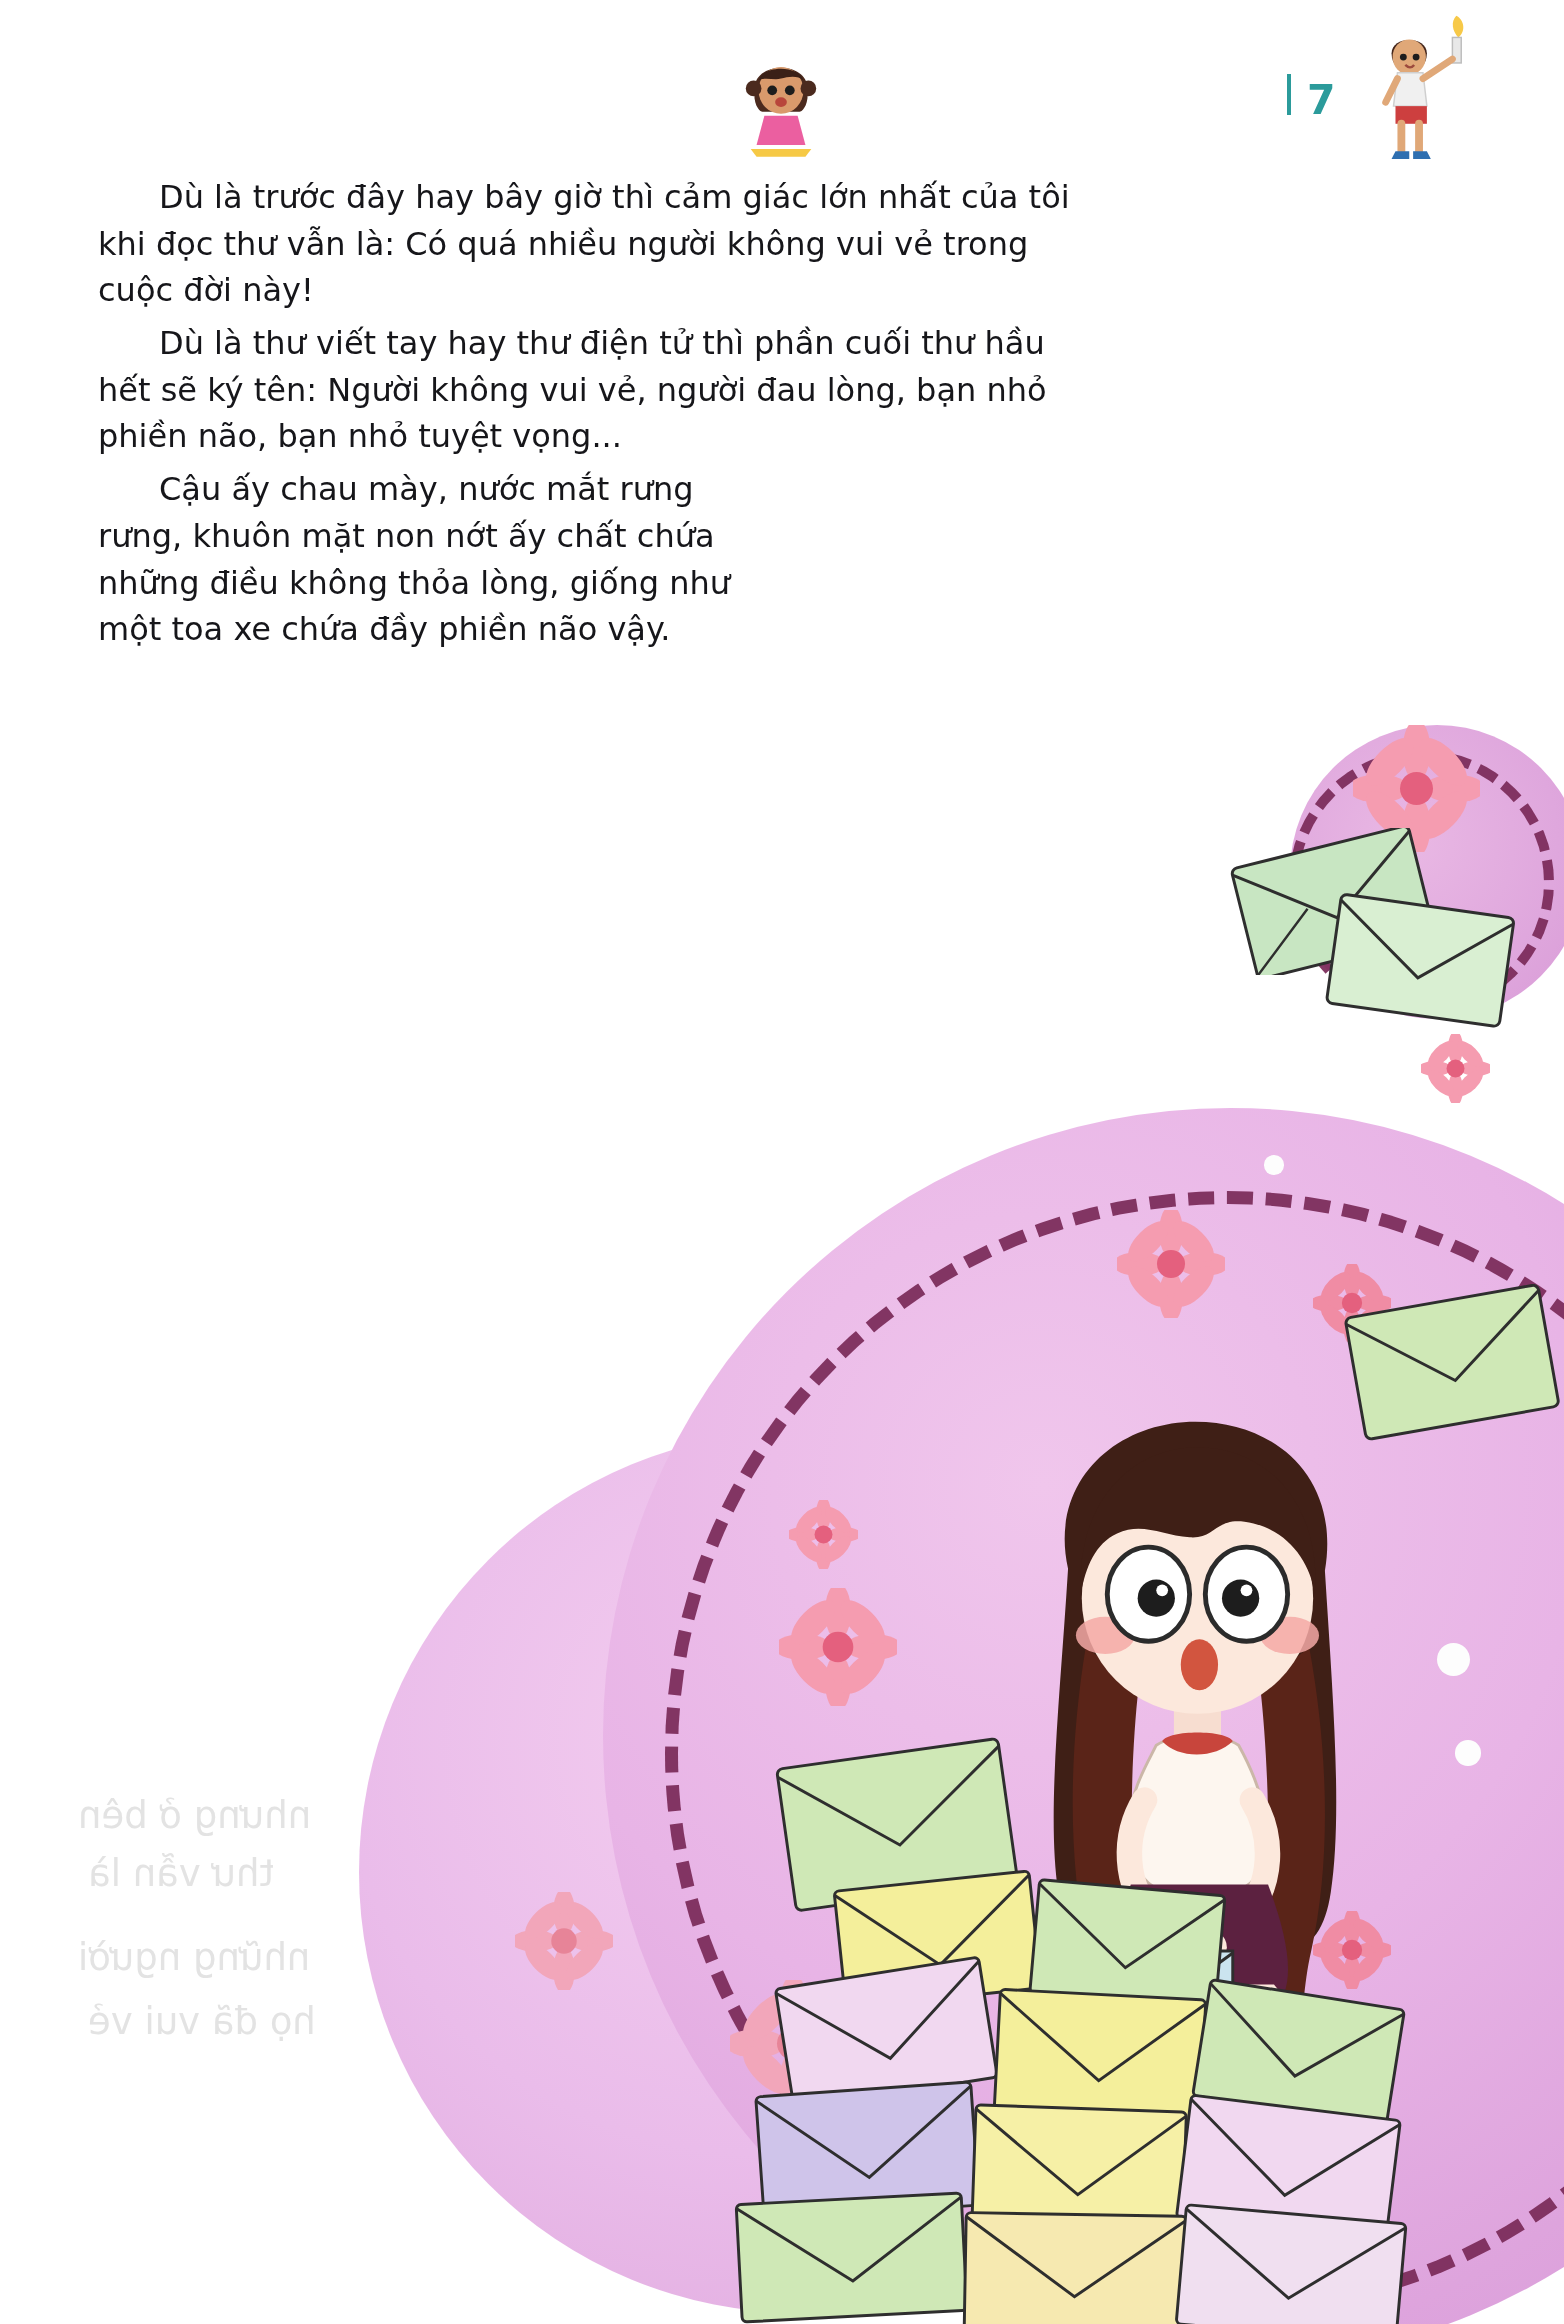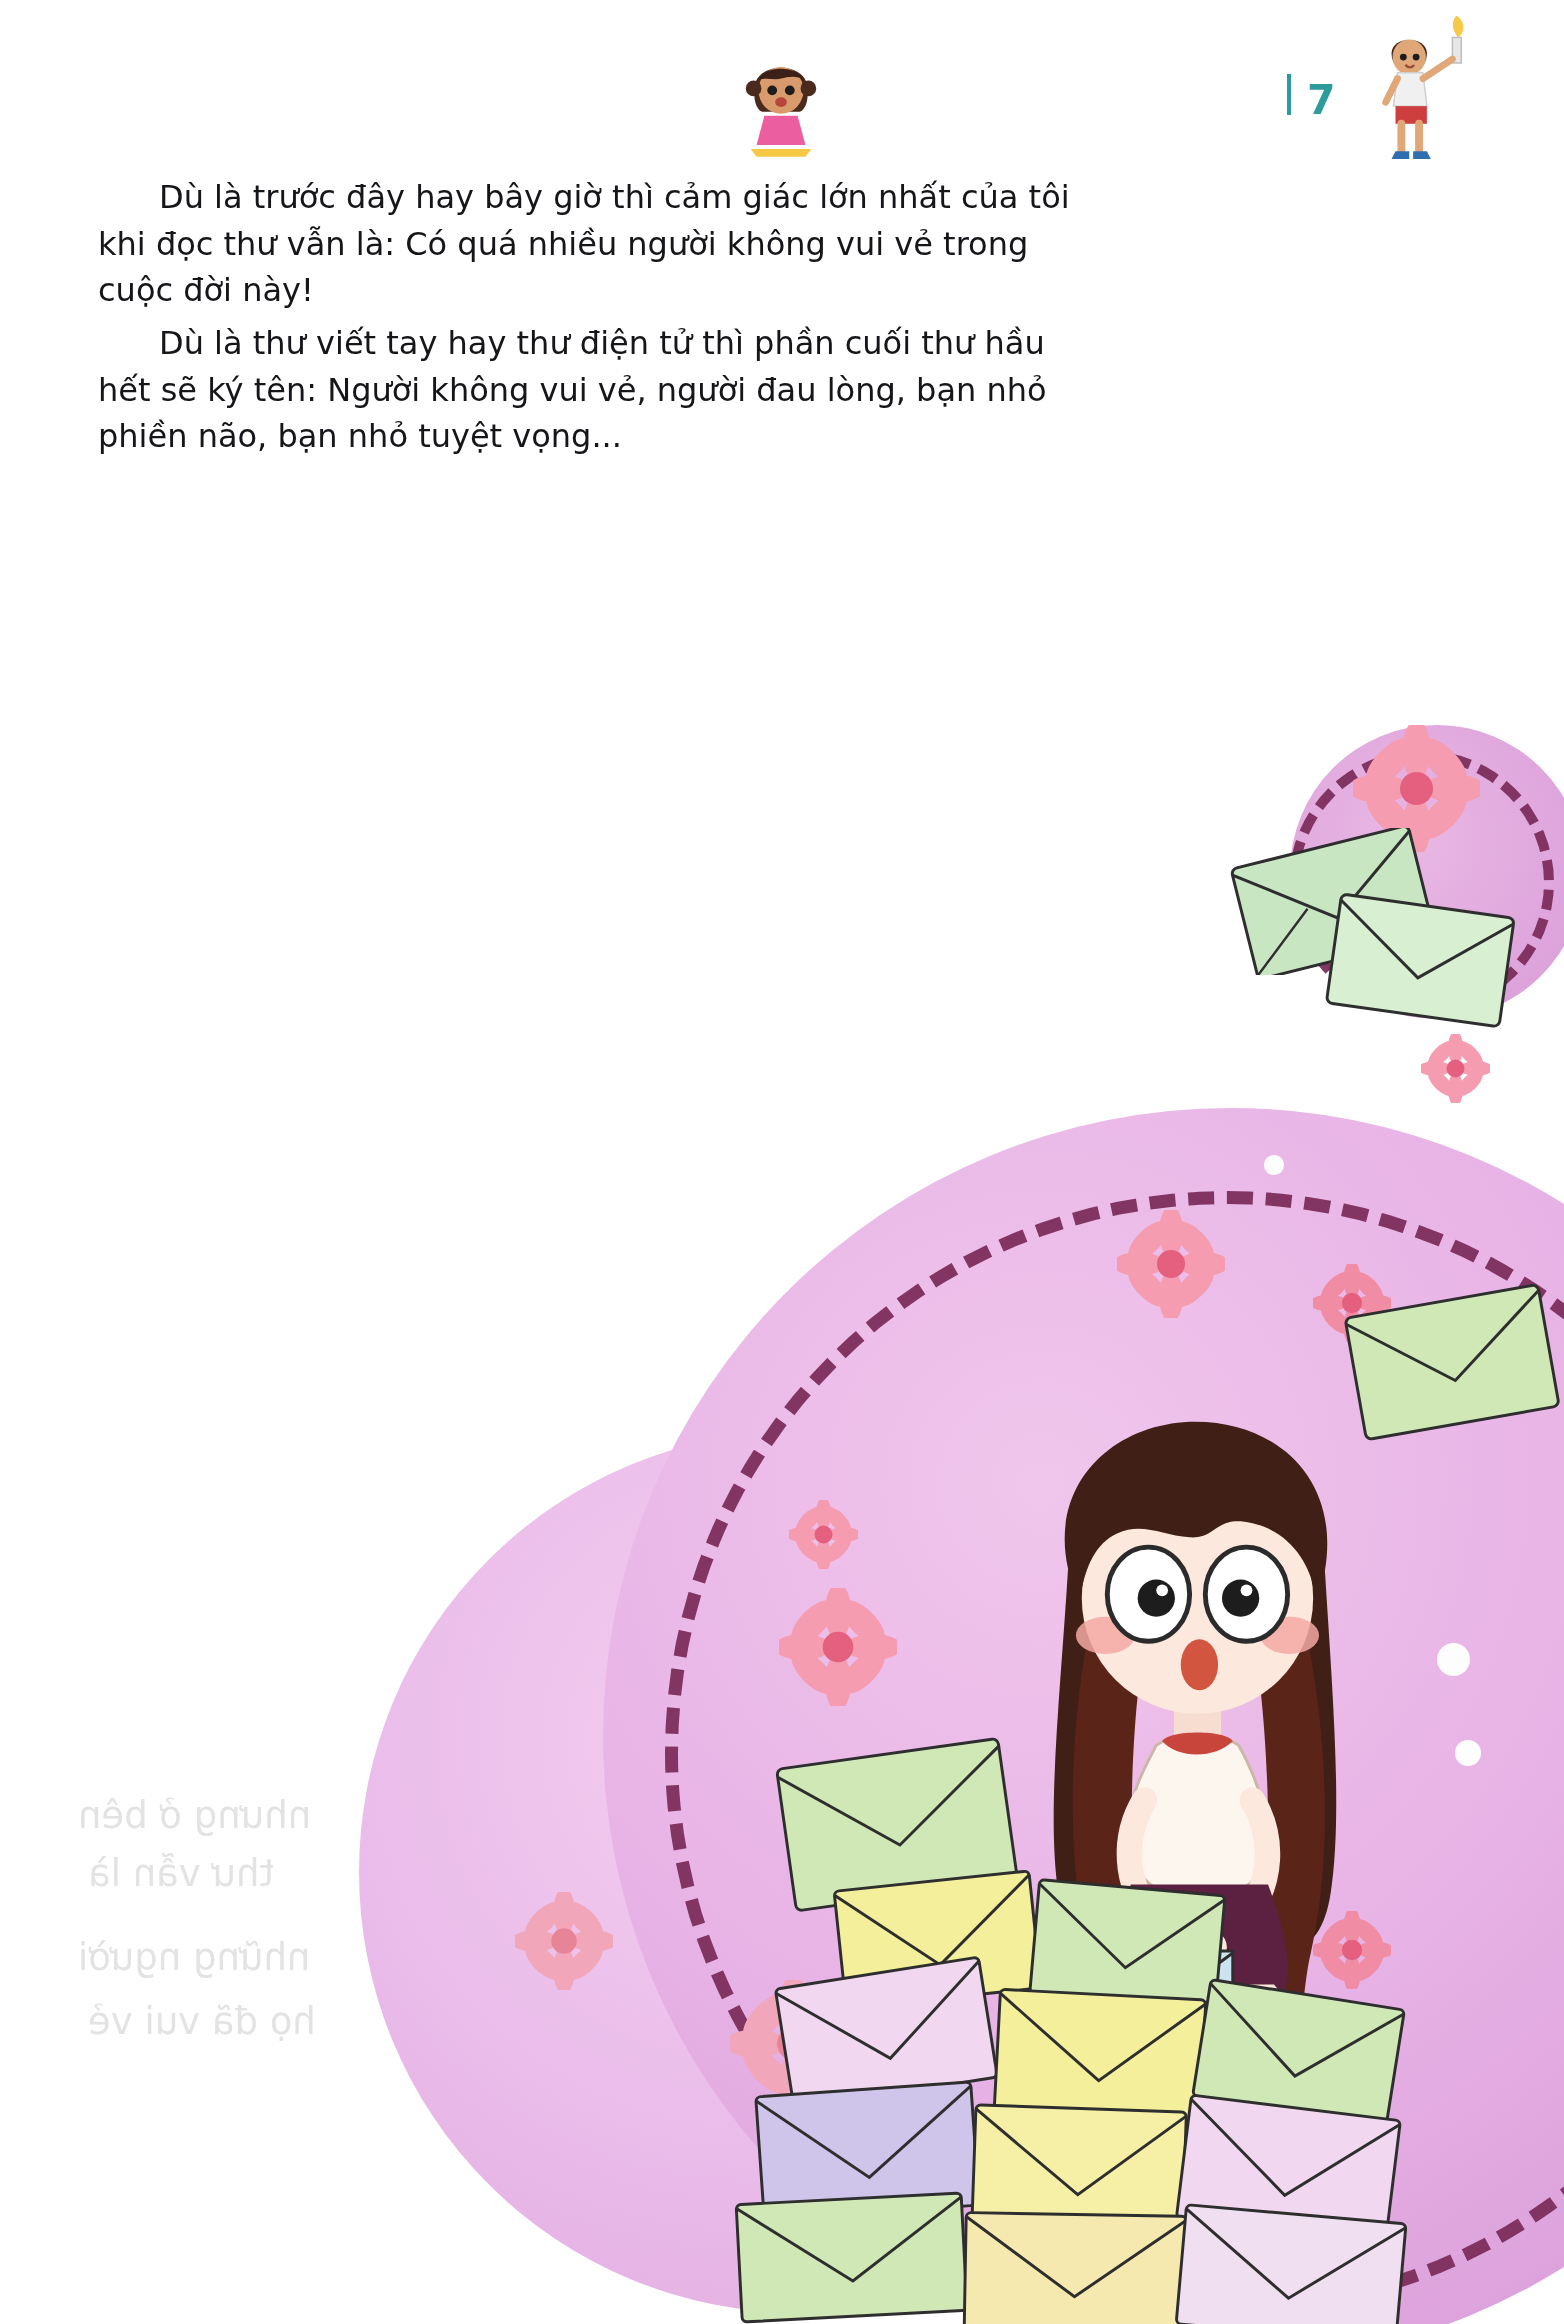--- a/index.html
+++ b/index.html
@@ -462,16 +462,17 @@
       <path d="M40 118 L40 146" stroke="#e0a878" stroke-width="8" stroke-linecap="round"></path>
       <path d="M58 118 L58 146" stroke="#e0a878" stroke-width="8" stroke-linecap="round"></path>
       <path d="M34 146 L48 146 L48 154 L30 154 Z" fill="#2f6fb0"></path>
       <path d="M52 146 L66 146 L70 154 L52 154 Z" fill="#2f6fb0"></path>
     </svg>
   </div>
 
   <div id="text-col">
     <p class="para w-narrow">Dù là trước đây hay bây giờ thì cảm giác lớn nhất của tôi khi đọc thư vẫn là: Có quá nhiều người không vui vẻ trong cuộc đời này!</p>
     <p class="para w-narrow">Dù là thư viết tay hay thư điện tử thì phần cuối thư hầu hết sẽ ký tên: Người không vui vẻ, người đau lòng, bạn nhỏ phiền não, bạn nhỏ tuyệt vọng...</p>
+    <p class="para w-short">Cậu ấy chau mày, nước mắt rưng rưng, khuôn mặt non nớt ấy chất chứa những điều không thỏa lòng, giống như một toa xe chứa đầy phiền não vậy.</p>
   </div>
 
 </div>
 
 
 </body></html>

